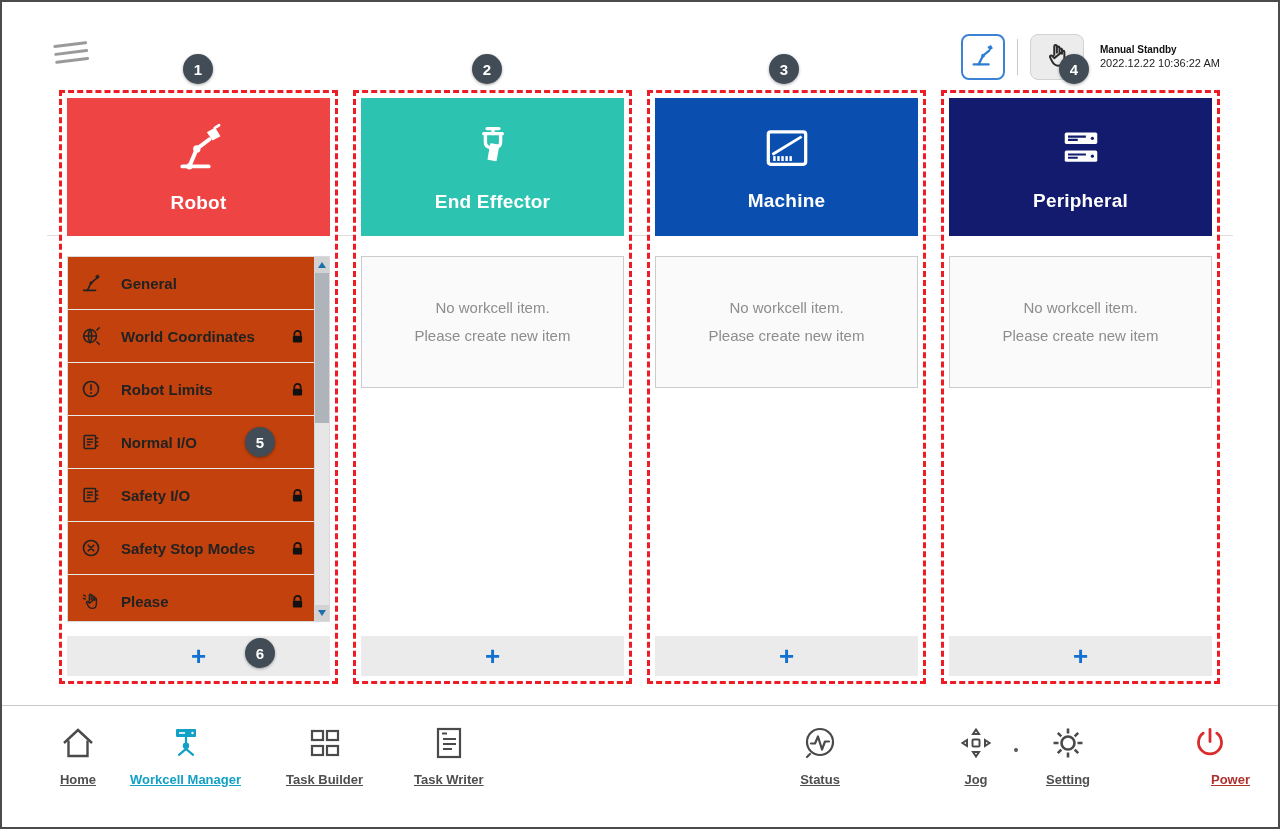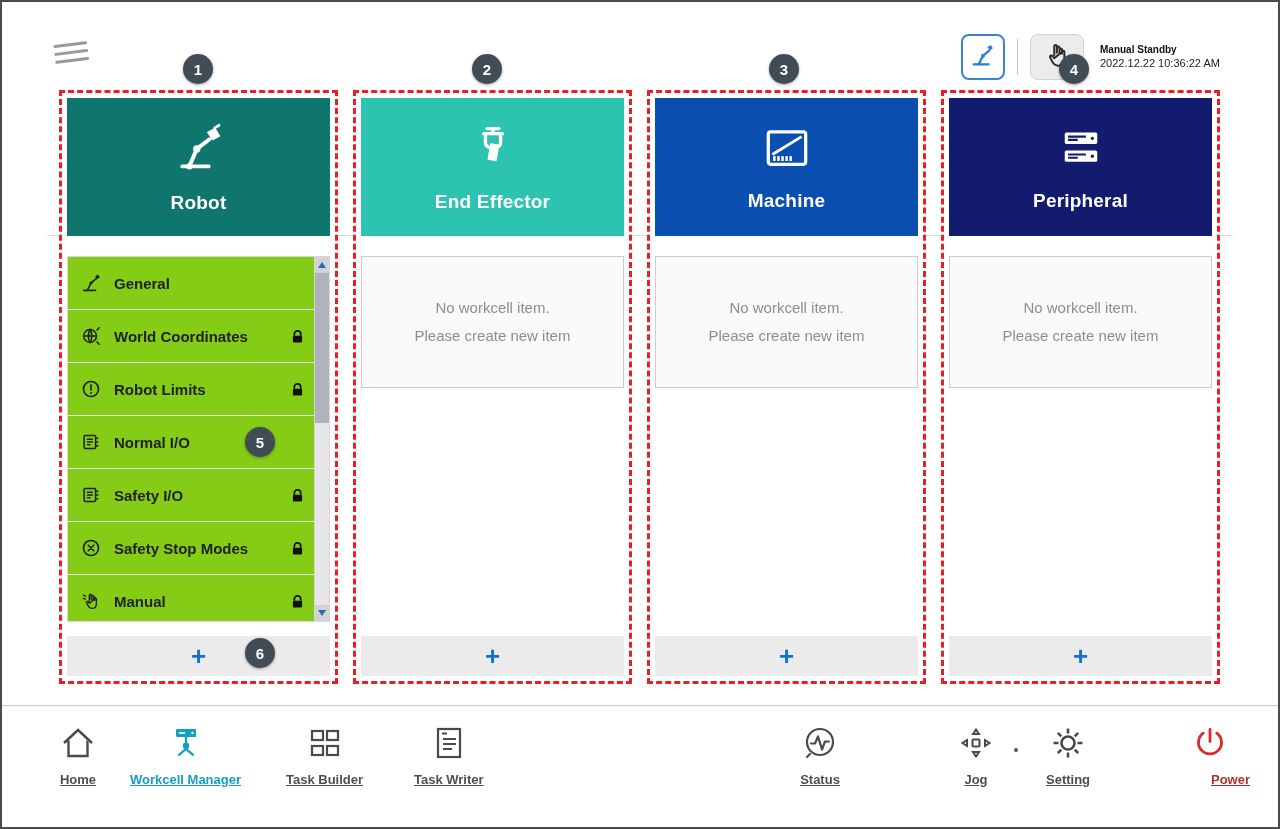--- a/index.html
+++ b/index.html
@@ -24,37 +24,37 @@
   
   .band-line { position:absolute; left:45px; right:45px; top:233px; height:1px; background:#ddd; z-index:0; }
 
   
   .columns { position:absolute; left:57px; top:88px; display:flex; gap:15px; z-index:1; }
   .col { width:279px; height:594px; border:3px dashed #ee1c25; padding:5px;
          display:flex; flex-direction:column; background:#fff; }
   .col-header { height:138px; display:flex; flex-direction:column; align-items:center;
                 justify-content:center; gap:12px; color:#fff; cursor:pointer; }
   .col-header .title { font-size:19px; font-weight:bold; letter-spacing:.2px; }
-  .hdr-robot { background:#0f766e; }
+  .hdr-robot { background:#ef4444; }
   .hdr-end { background:#2cc3b0; }
   .hdr-machine { background:#0a4fb0; }
   .hdr-peripheral { background:#121b6e; }
   .col-body { flex:1; padding-top:20px; display:flex; flex-direction:column; }
 
   .empty-box { height:132px; border:1px solid #ccc; background:#fafafa; display:flex;
                flex-direction:column; align-items:center; justify-content:center;
                color:#8d8d8d; font-size:15px; line-height:1.9; }
   .add-bar { height:40px; background:#ebebeb; display:flex; align-items:center; justify-content:center;
              color:#1270d0; font-size:26px; font-weight:bold; cursor:pointer; margin-top:auto; }
 
   
   .robot-list { position:relative; height:366px; border:1px solid #d9d9d9; background:#fff; overflow:hidden; }
   .list-inner { margin-right:15px; }
-  .list-row { height:53px; display:flex; align-items:center; gap:10px; padding:0 8px 0 10px;
-              border-bottom:1px solid #ececec; cursor:pointer; background:#84cc16; }
+  .list-row { height:53px; display:flex; align-items:center; gap:17px; padding:0 8px 0 10px;
+              border-bottom:1px solid #ececec; cursor:pointer; background:#c2410c; }
   .row-icon { width:26px; display:flex; justify-content:center; align-items:center; }
   .list-row .label { font-size:15px; font-weight:bold; color:#222; flex:1; }
   .lock { margin-left:auto; display:flex; align-items:center; }
 
   .scrollbar { position:absolute; right:0; top:0; bottom:0; width:15px; background:#e6e6e6;
                border-left:1px solid #d5d5d5; cursor:pointer; }
   .scroll-btn { position:absolute; left:0; right:0; height:16px; background:#d2d2d2;
                 display:flex; align-items:center; justify-content:center; cursor:pointer; }
   .scroll-btn.up { top:0; }
   .scroll-btn.down { bottom:0; }
@@ -229,21 +229,21 @@
                   </svg>
               </span>
             </div>
             <div class="list-row">
               <span class="row-icon">
                 <svg width="22" height="22" viewBox="0 0 24 24" fill="none" stroke="#222" stroke-width="1.5" stroke-linejoin="round">
                     <path d="M4 5.6l2 1.2M3.6 9.2l2.2.6" stroke-linecap="round"></path>
                     <path d="M10.2 12.5V5.6c0-1.4 2-1.4 2 0v5.2M12.2 6.6c0-1.4 2-1.4 2 0v4.6M14.2 8c0-1.3 1.9-1.3 1.9 0v3.6M16.1 9.7c0-1.2 1.8-1.2 1.8 0v4.7c0 3.4-1.8 5.7-4.6 5.7-2.5 0-3.6-1.1-4.6-3.2l-1.5-3c-.6-1.1.8-2 1.7-1l1.4 1.6z"></path>
                   </svg>
               </span>
-              <span class="label">Manual</span>
+              <span class="label">Please</span>
               <span class="lock">
                 <svg width="17" height="17" viewBox="0 0 24 24">
                     <path d="M7.5 11V8.5a4.5 4.5 0 0 1 9 0V11" fill="none" stroke="#111" stroke-width="2.4"></path>
                     <rect x="5.5" y="11" width="13" height="9.5" rx="1.5" fill="#111"></rect>
                   </svg>
               </span>
             </div>
           </div>
           <div class="scrollbar">
             <div class="scroll-btn up">

